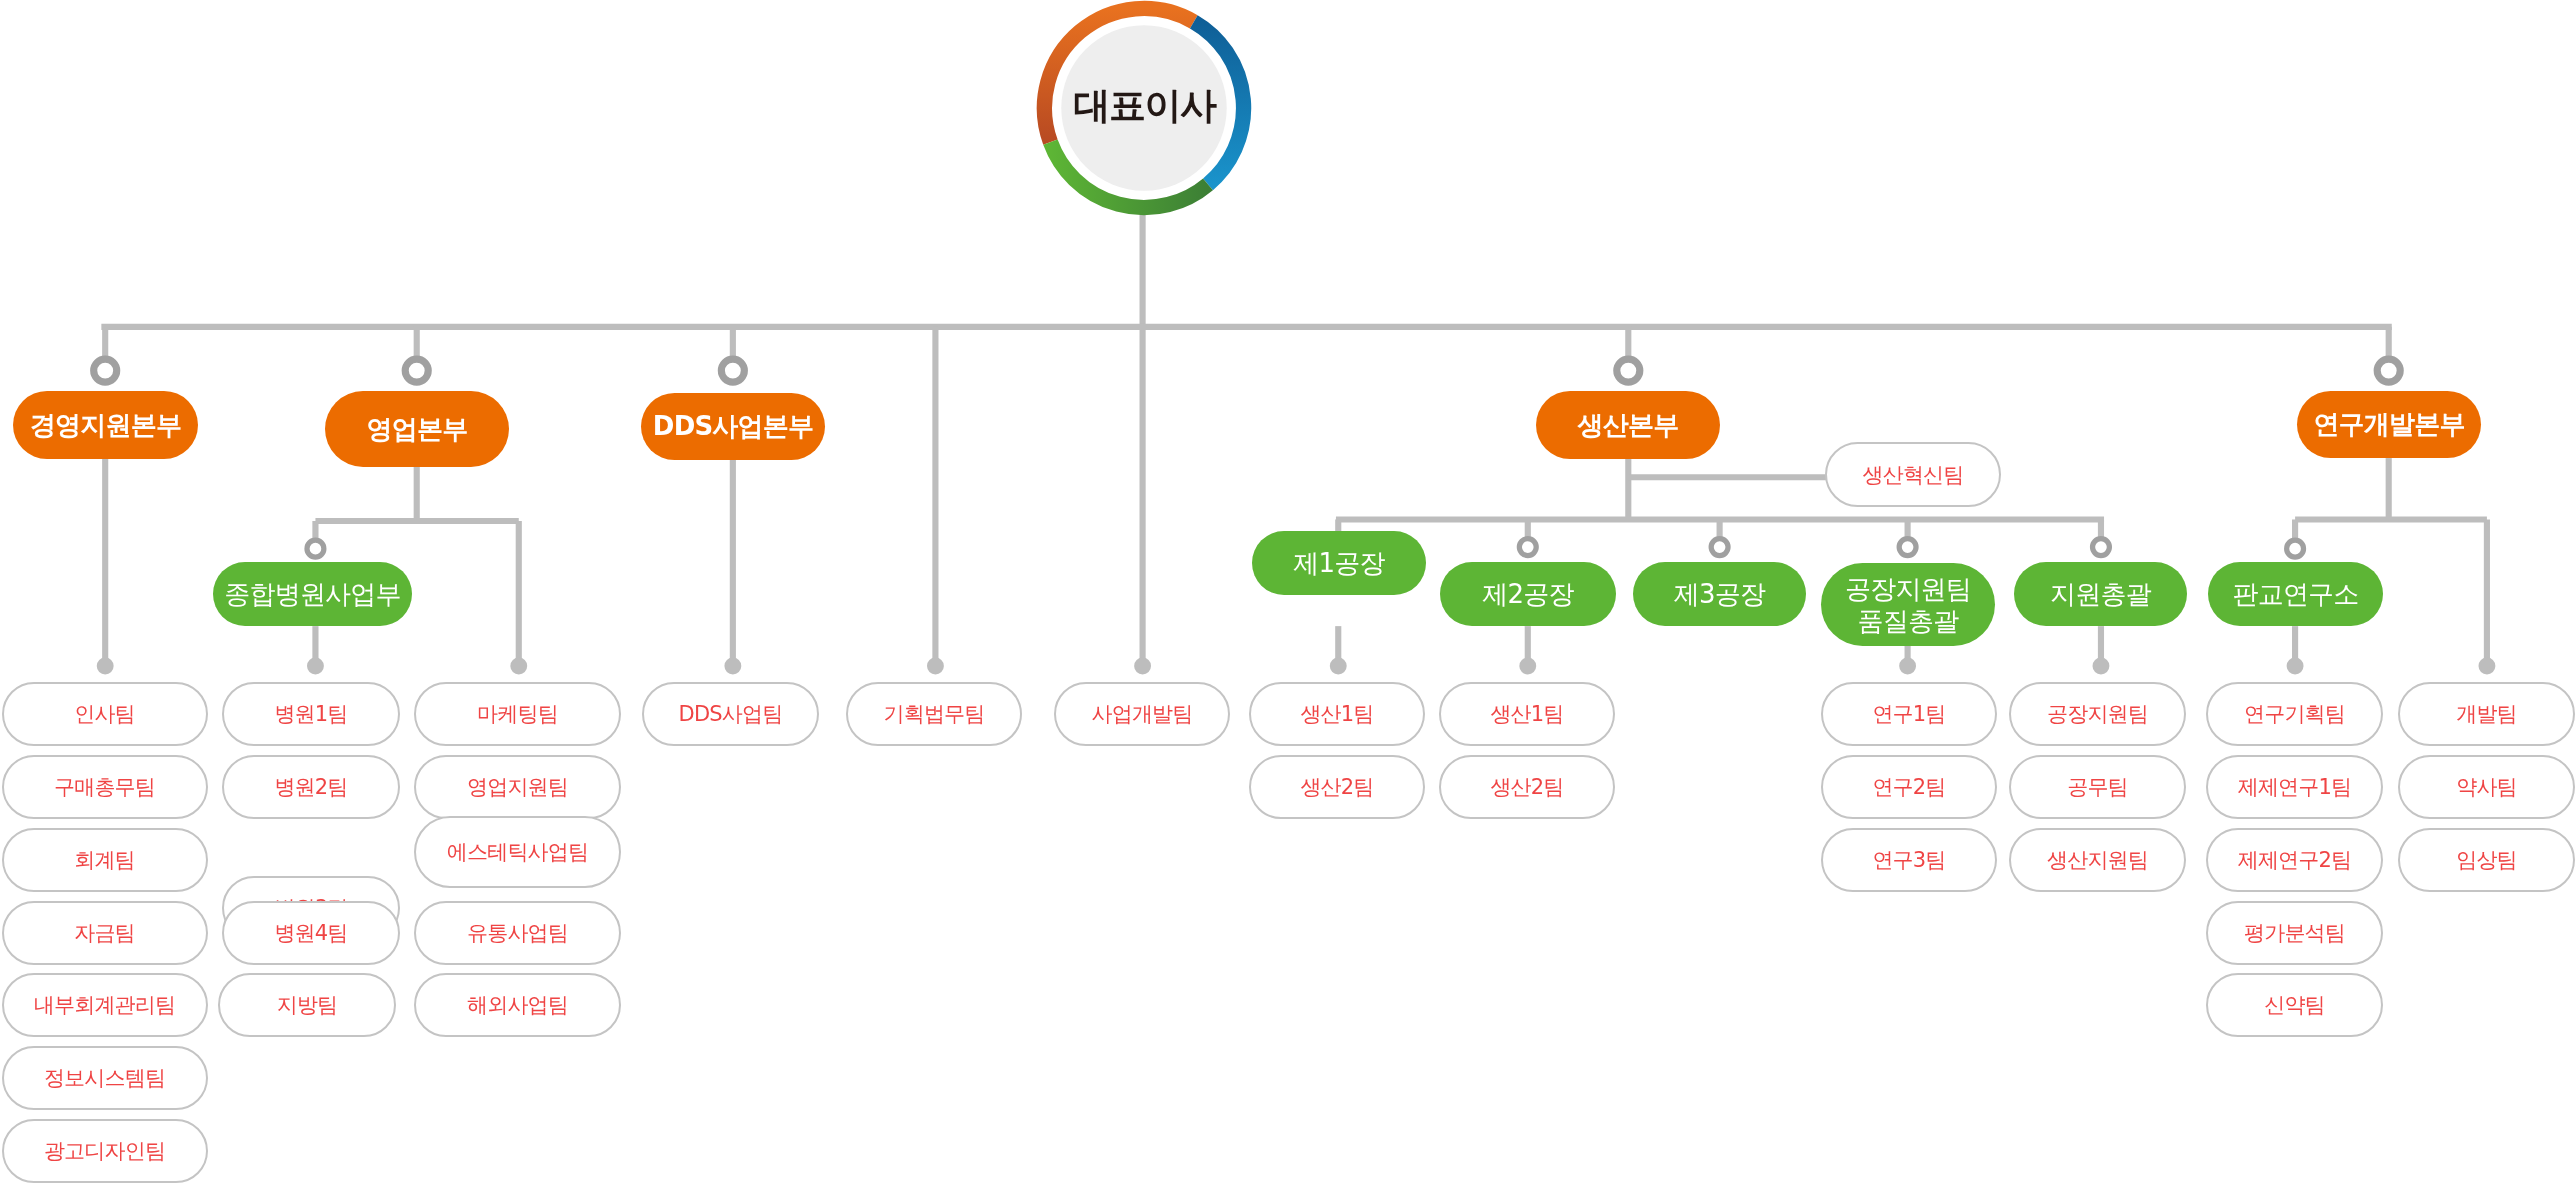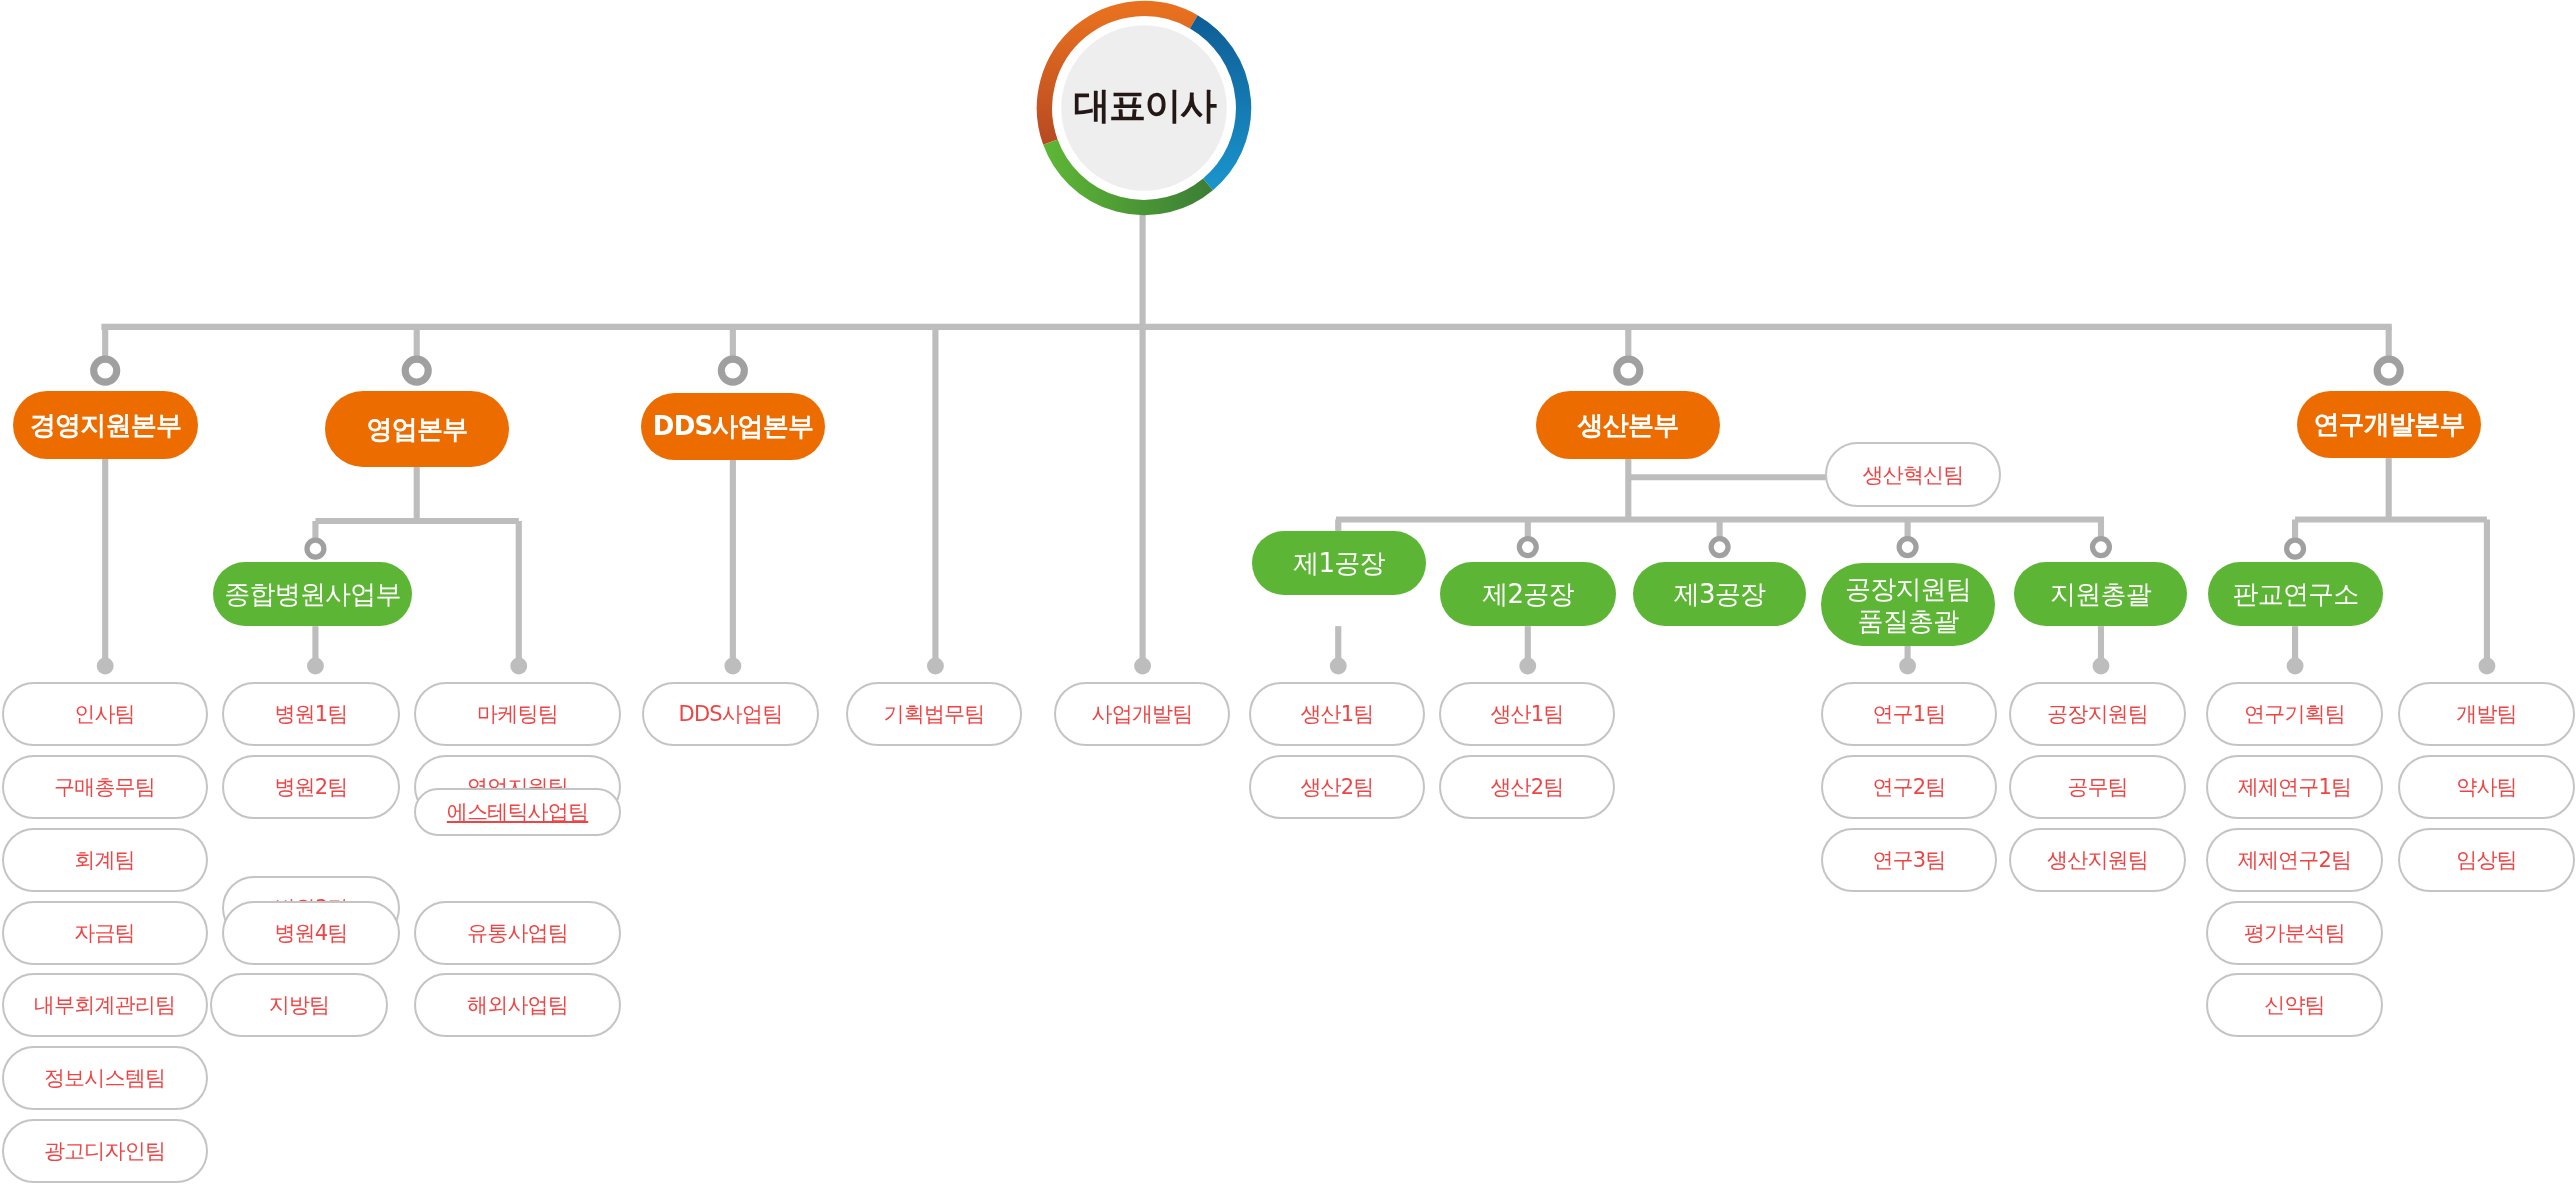--- a/index.html
+++ b/index.html
@@ -129,24 +129,24 @@
     <div class="node leaf" style="left: 1.5px; top: 755px; width: 206px; height: 64px;">구매총무팀</div>
     <div class="node leaf" style="left: 1.5px; top: 828px; width: 206px; height: 64px;">회계팀</div>
     <div class="node leaf" style="left: 1.5px; top: 901px; width: 206px; height: 64px;">자금팀</div>
     <div class="node leaf" style="left: 1.5px; top: 973px; width: 206px; height: 64px;">내부회계관리팀</div>
     <div class="node leaf" style="left: 1.5px; top: 1046px; width: 206px; height: 64px;">정보시스템팀</div>
     <div class="node leaf" style="left: 1.5px; top: 1119px; width: 206px; height: 64px;">광고디자인팀</div>
     <div class="node leaf" style="left: 222px; top: 682px; width: 178px; height: 64px;">병원1팀</div>
     <div class="node leaf" style="left: 222px; top: 755px; width: 178px; height: 64px;">병원2팀</div>
     <div class="node leaf" style="left: 222px; top: 876px; width: 178px; height: 64px;">병원3팀</div>
     <div class="node leaf" style="left: 222px; top: 901px; width: 178px; height: 64px;">병원4팀</div>
-    <div class="node leaf" style="left: 210px; top: 973px; width: 178px; height: 64px;">지방팀</div>
+    <div class="node leaf" style="left: 218px; top: 973px; width: 178px; height: 64px;">지방팀</div>
     <div class="node leaf" style="left: 414px; top: 682px; width: 207px; height: 64px;">마케팅팀</div>
     <div class="node leaf" style="left: 414px; top: 755px; width: 207px; height: 64px;">영업지원팀</div>
-    <div class="node leaf" style="left: 414px; top: 788px; width: 207px; height: 48px; text-decoration: underline;">에스테틱사업팀</div>
+    <div class="node leaf" style="left: 414px; top: 816px; width: 207px; height: 72px;">에스테틱사업팀</div>
     <div class="node leaf" style="left: 414px; top: 901px; width: 207px; height: 64px;">유통사업팀</div>
     <div class="node leaf" style="left: 414px; top: 973px; width: 207px; height: 64px;">해외사업팀</div>
     <div class="node leaf" style="left: 642px; top: 682px; width: 177px; height: 64px;">DDS사업팀</div>
     <div class="node leaf" style="left: 846px; top: 682px; width: 176px; height: 64px;">기획법무팀</div>
     <div class="node leaf" style="left: 1054px; top: 682px; width: 176px; height: 64px;">사업개발팀</div>
     <div class="node leaf" style="left: 1249px; top: 682px; width: 176px; height: 64px;">생산1팀</div>
     <div class="node leaf" style="left: 1249px; top: 755px; width: 176px; height: 64px;">생산2팀</div>
     <div class="node leaf" style="left: 1439px; top: 682px; width: 176px; height: 64px;">생산1팀</div>
     <div class="node leaf" style="left: 1439px; top: 755px; width: 176px; height: 64px;">생산2팀</div>
     <div class="node leaf" style="left: 1821px; top: 682px; width: 176px; height: 64px;">연구1팀</div>

